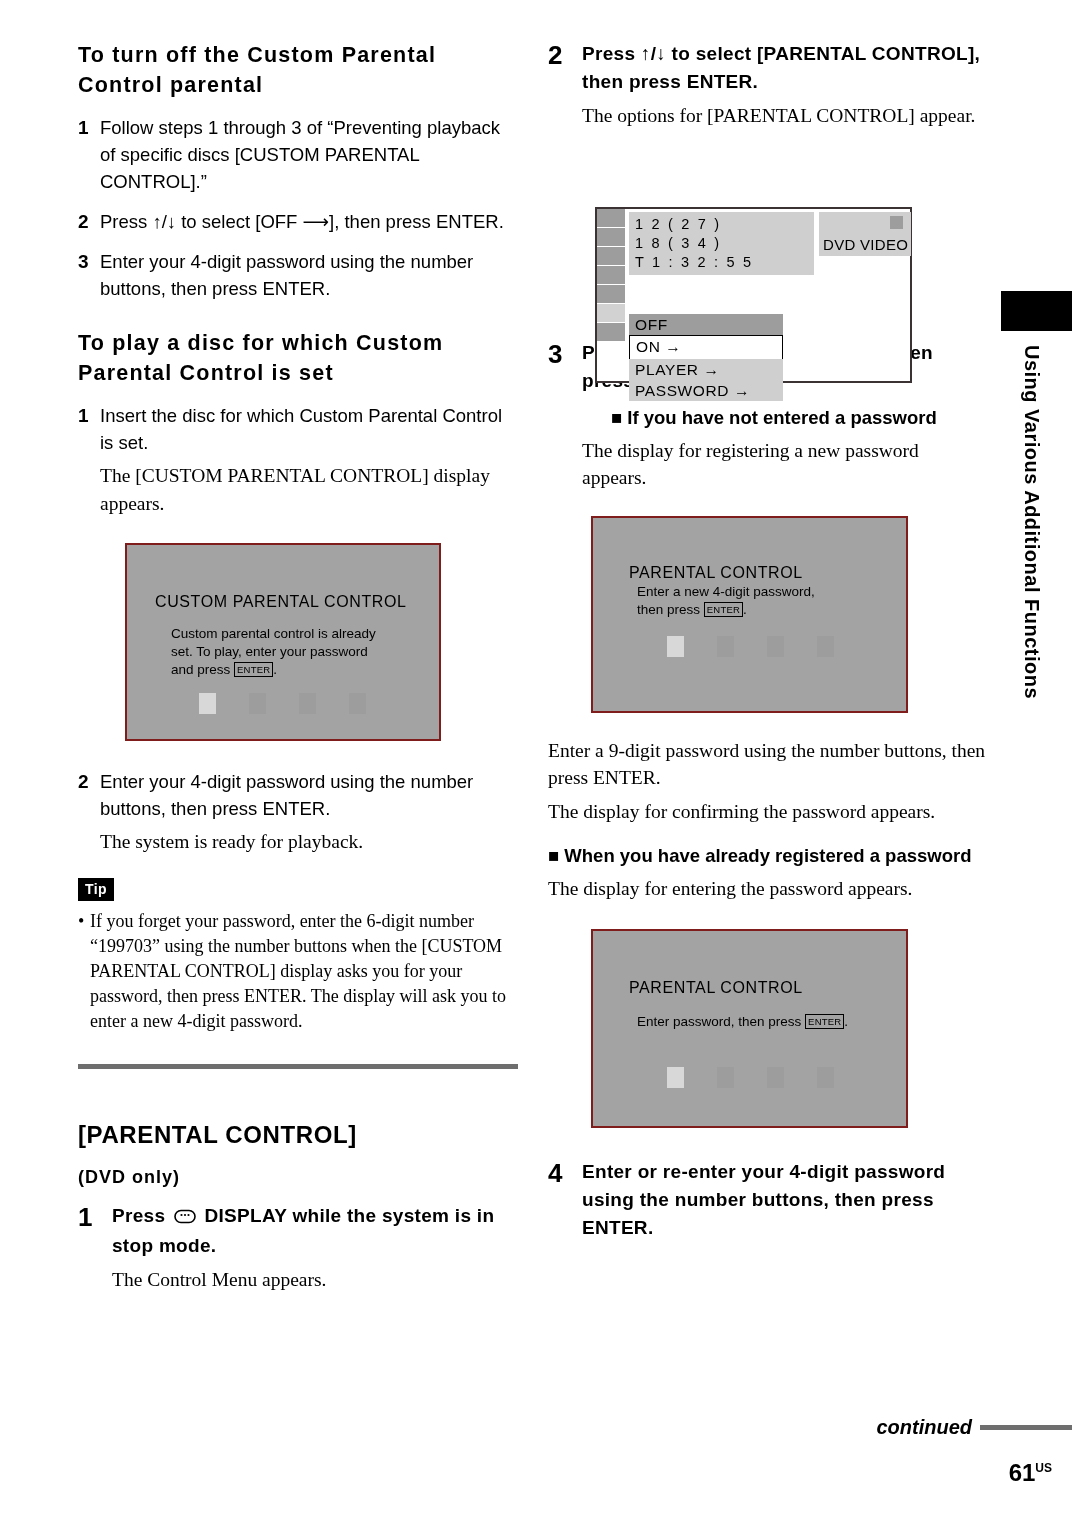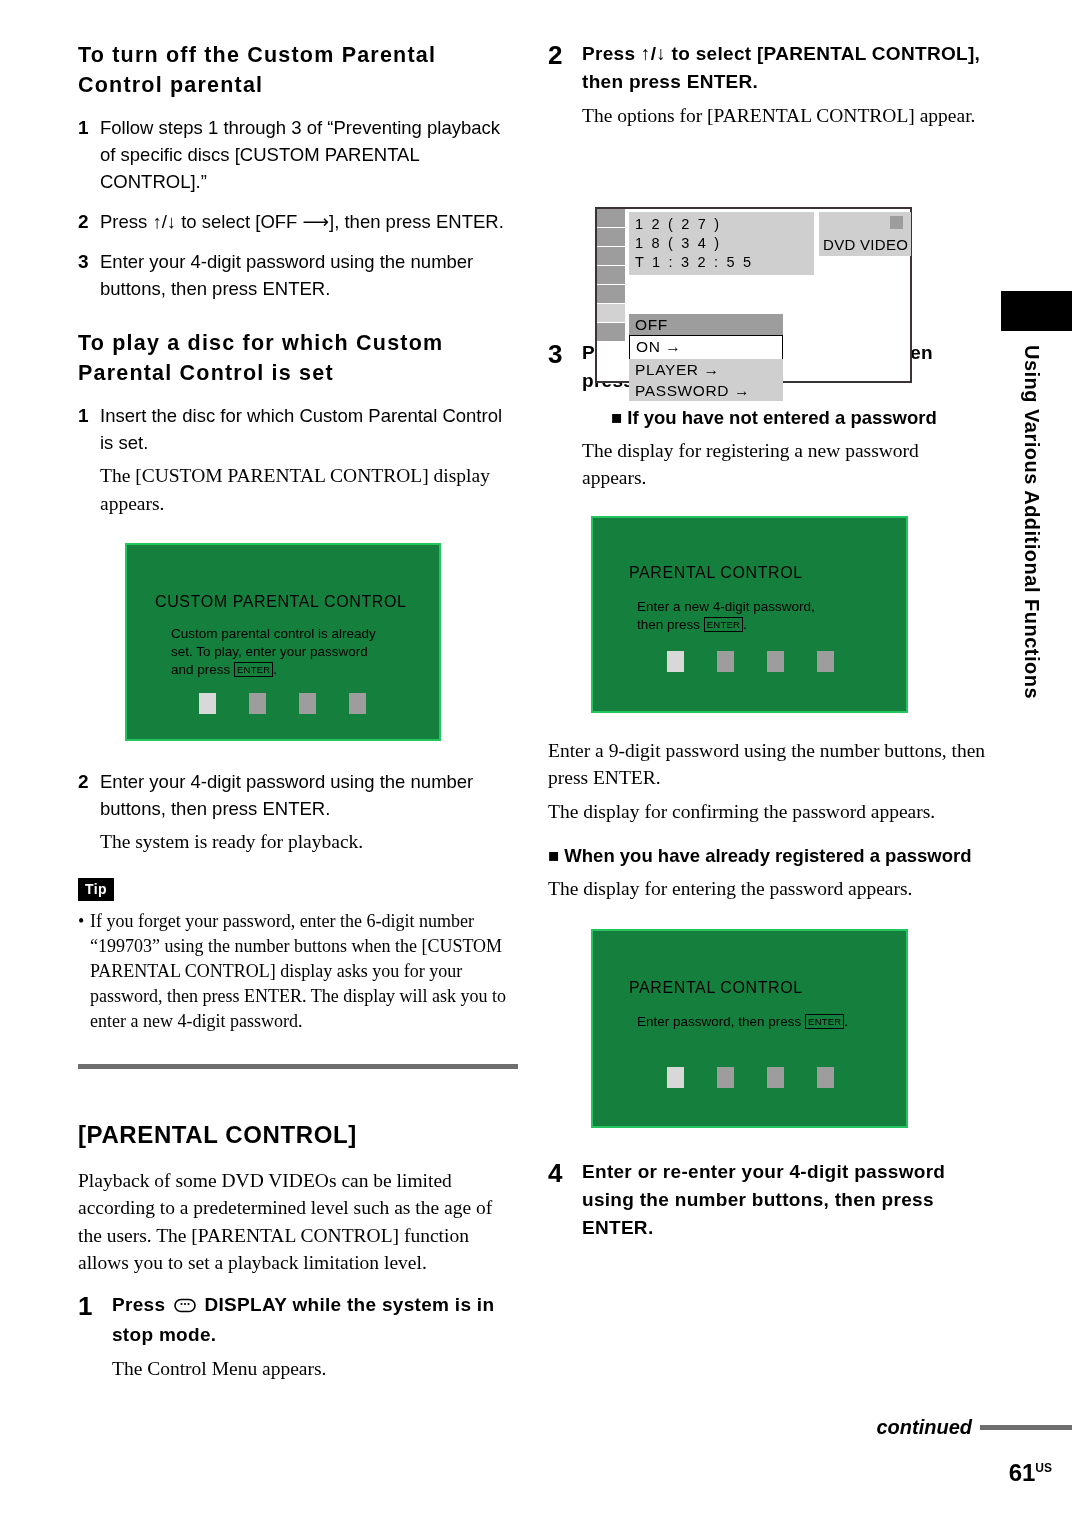--- a/index.html
+++ b/index.html
@@ -58,21 +58,21 @@
     font-size:18px;line-height:25px;margin-top:8px;
     display:flex;
   }
   .tip-body .bullet{flex:0 0 12px;}
 
   
   .rule{height:5px;background:#6e6e6e;margin:30px 0 16px 0;}
 
   
   .screen{
-    border:2px solid #22c55e;background:#15803d;position:relative;
+    border:2px solid #7f1d1d;background:#a3a3a3;position:relative;
   }
   .scr-title{
     font-size:16px;letter-spacing:.6px;
   }
   .scr-text{
     font-size:13.5px;line-height:18px;
   }
   .enter-key{
     display:inline-block;border:1px solid #000;
     font-size:9.5px;line-height:11px;padding:1px 2px;
@@ -214,22 +214,22 @@
       </div>
     </div>
 
     <div class="rule"></div>
 
     <h1 class="h-sec2">
       <br>
       <span>[PARENTAL CONTROL]</span>
     </h1>
 
-
-    <div class="serif" style="margin-top:16px;">Playback of some DVD VIDEOs can be limited according to a predetermined level such as the age of the users. The [PARENTAL CONTROL] function allows you to set a playback limitation level.</div>
+    <div class="sub-bold" style="margin-top:16px;font-size:18px;">(DVD only)</div>
+
 
     <div class="step bigstep" style="margin-top:14px;">
       <div class="num">1</div>
       <div class="body">
         <div class="txt">
           <span>Press</span>
           <span style="display:inline-block;vertical-align:-2px;margin:0 3px;">
             <svg width="22" height="15" viewBox="0 0 22 15" aria-hidden="true">
               <rect x="1" y="1.5" width="20" height="12" rx="6" ry="6" fill="none" stroke="#000" stroke-width="1.6"></rect>
               <circle cx="7.5" cy="6" r="1.1" fill="#000"></circle>
@@ -264,21 +264,21 @@
         <div style="margin-top:10px;font-weight:bold;font-size:18.5px;line-height:26px;margin-left:29px;">
           <span>■</span>
           <span>If you have not entered a password</span>
         </div>
         <div class="serif mt6">The display for registering a new password appears.</div>
       </div>
     </div>
 
     <div class="screen" style="width:313px;height:193px;margin:24px 0 0 43px;">
       <div class="scr-title" style="position:absolute;left:36px;top:46px;">PARENTAL CONTROL</div>
-      <div class="scr-text" style="position:absolute;left:44px;top:80px;">
+      <div class="scr-text" style="position:absolute;left:44px;top:65px;">
         <div>Enter a new 4-digit password,</div>
         <div>
           <span>then press</span>
           <span class="enter-key">ENTER</span><span>.</span>
         </div>
         <div class="pw-row" style="margin-left:30px;margin-top:17px;">
           <div class="pw-box first"></div>
           <div class="pw-box"></div>
           <div class="pw-box"></div>
           <div class="pw-box"></div>

